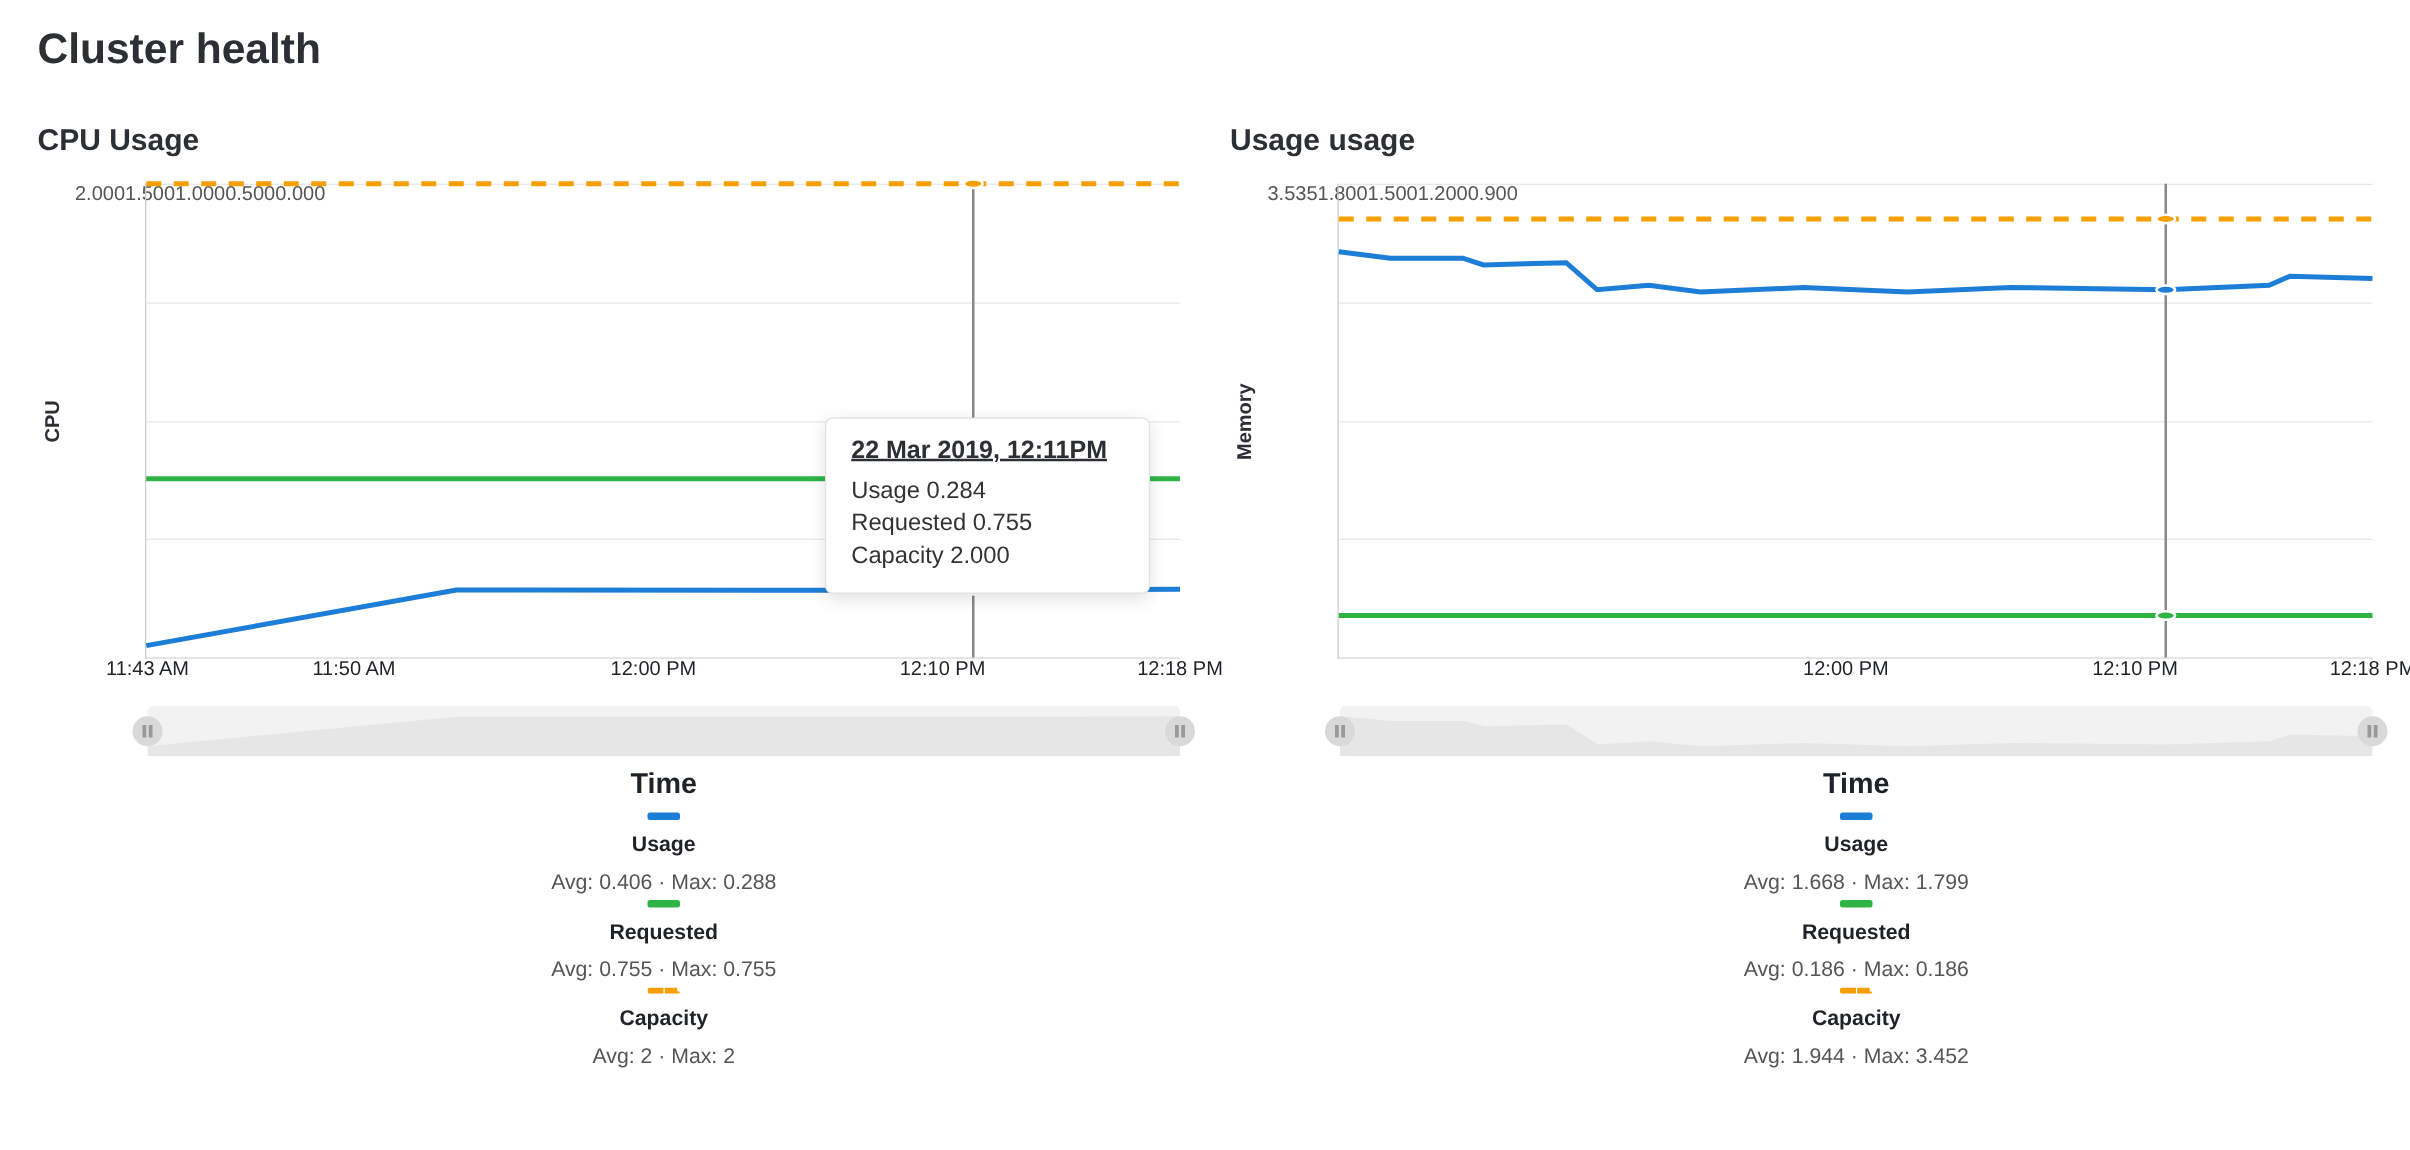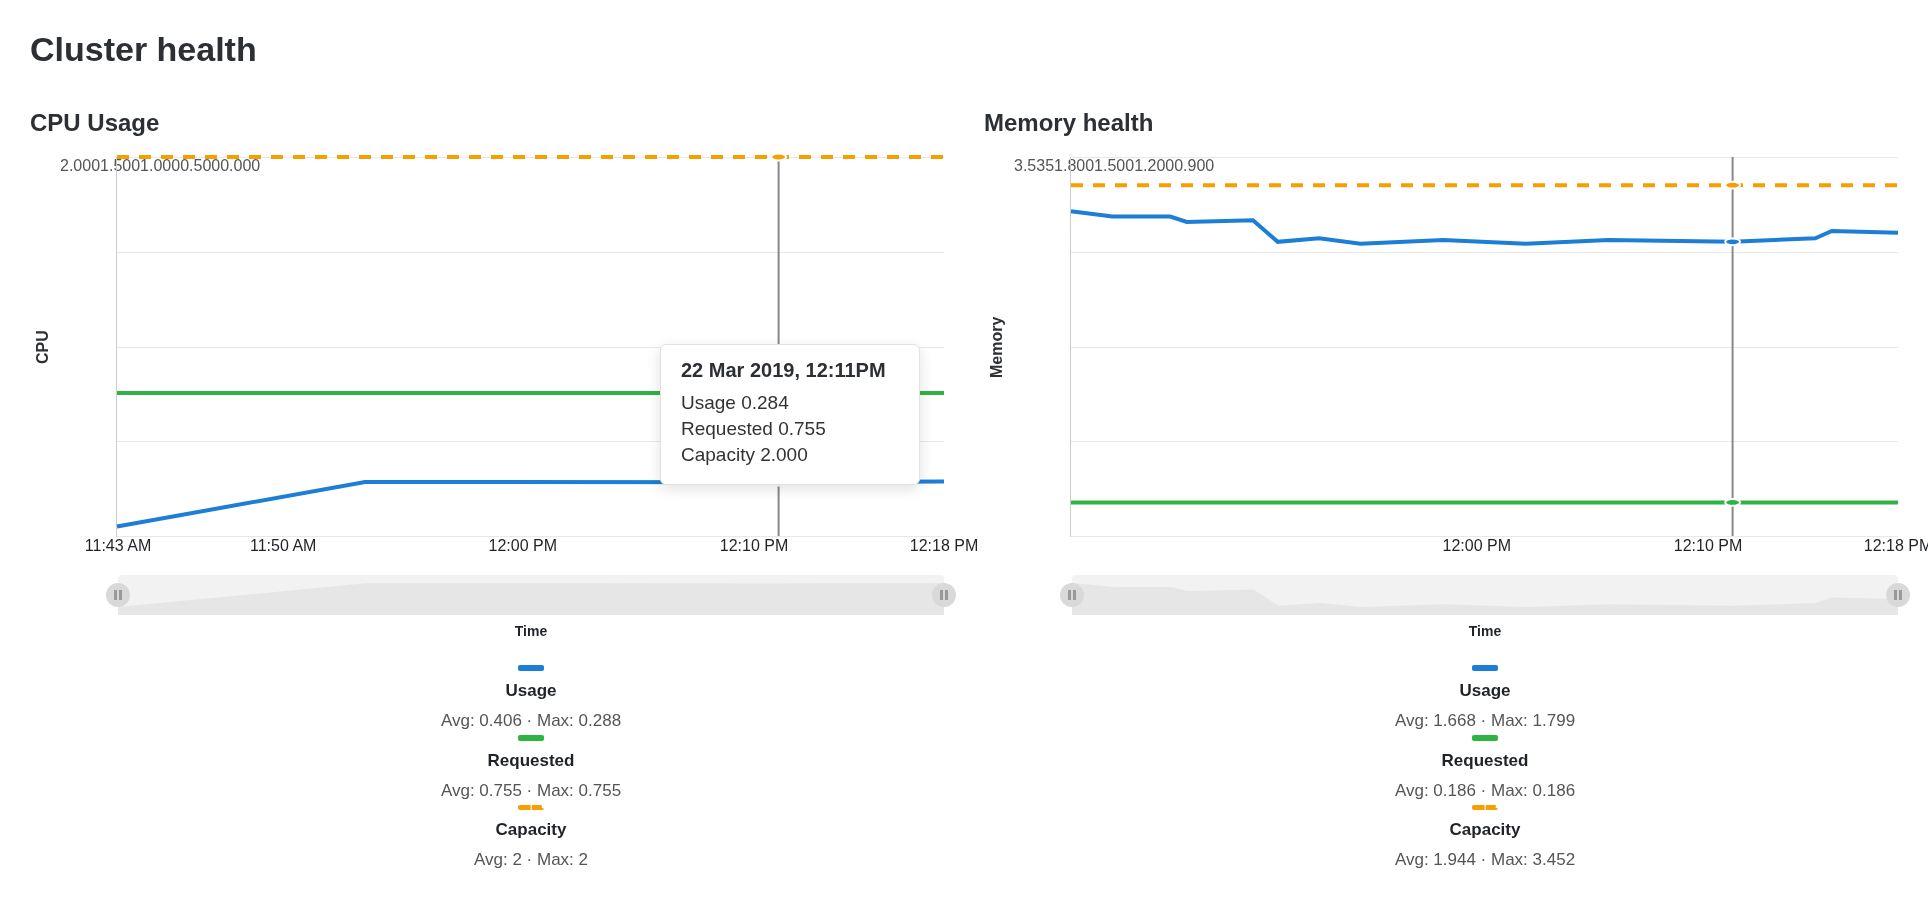--- a/index.html
+++ b/index.html
@@ -6,21 +6,21 @@
   body {
     margin: 0;
     padding: 20px 30px;
     font-family: -apple-system, BlinkMacSystemFont, "Segoe UI", Helvetica, Arial, sans-serif;
     color: #1f2328;
     background: #fff;
   }
   h1.page-title {
     font-size: 34px;
     font-weight: 700;
-    margin: 10px 0 40px 0;
+    margin: 0 0 40px 0;
     color: #2c2f33;
   }
   .charts-row {
     display: flex;
     gap: 40px;
   }
   .chart-panel {
     flex: 1;
     min-width: 0;
     position: relative;
@@ -119,22 +119,22 @@
     display: flex;
     gap: 2px;
   }
   .scrubber-handle .bars span {
     flex: 1;
     background: #999;
   }
   .axis-title {
     text-align: center;
     font-weight: 700;
-    font-size: 14px;
-    margin: 6px 0 26px 88px;
+    font-size: 23px;
+    margin: 6px 0 10px 88px;
   }
   .legend {
     margin-left: 88px;
     font-size: 17px;
   }
   .legend-row {
     display: flex;
     align-items: center;
     gap: 10px;
     margin: 4px 0;
@@ -168,20 +168,21 @@
     font-size: 19px;
     color: #333;
     z-index: 50;
     min-width: 260px;
   }
   .tooltip .tt-title {
     font-weight: 700;
     font-size: 20px;
     margin-bottom: 10px;
     color: #2c2f33;
+    text-decoration: underline;
   }
   .tooltip .tt-row {
     margin: 4px 0;
   }
   .crosshair-dot {
     stroke: #fff;
     stroke-width: 2;
   }
 </style>
 </head>
@@ -268,21 +269,21 @@
       <div class="tt-title">22 Mar 2019, 12:11PM</div>
       <div id="tooltip-rows">
           <div class="tt-row">Usage 0.284</div>
           <div class="tt-row">Requested 0.755</div>
           <div class="tt-row">Capacity 2.000</div>
         </div>
     </div>
   </div>
 
   <div class="chart-panel">
-    <h2 class="chart-title">Memory health</h2>
+    <h2 class="chart-title">Usage usage</h2>
     <div class="chart-frame">
       <div class="y-axis-label">Memory</div>
       <div class="y-ticks" id="yticks-mem">
           <div>3.535</div>
           <div>1.800</div>
           <div>1.500</div>
           <div>1.200</div>
           <div>0.900</div>
         </div>
       <div class="plot-area" id="plot-mem">

